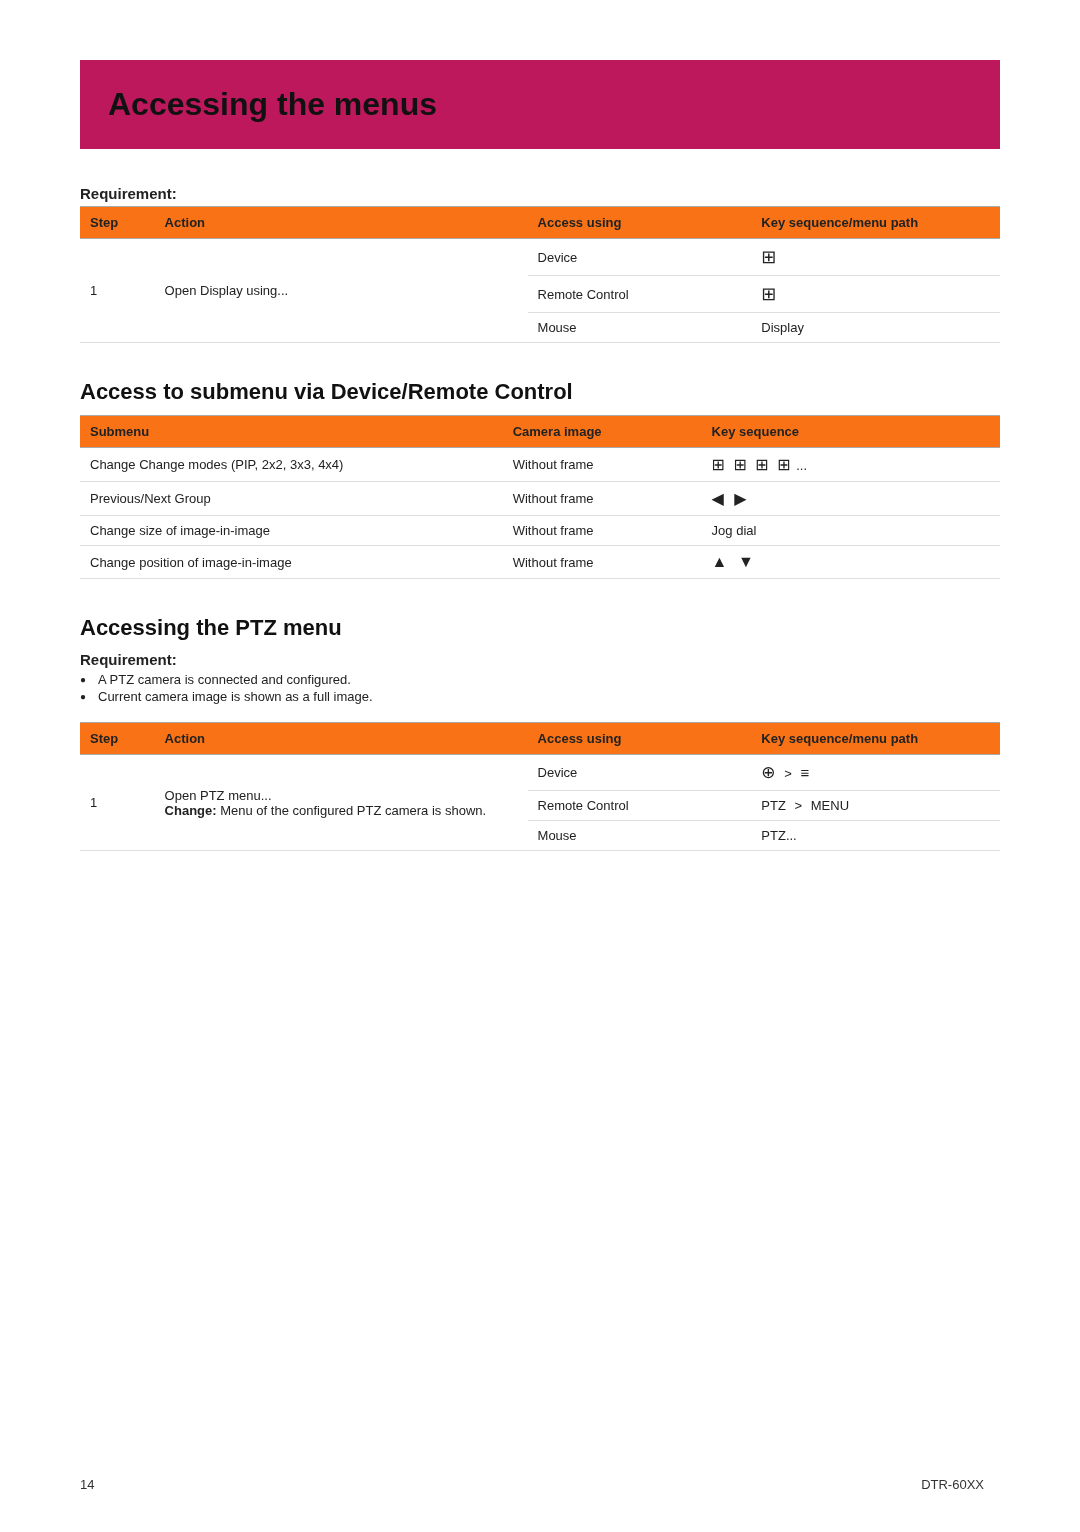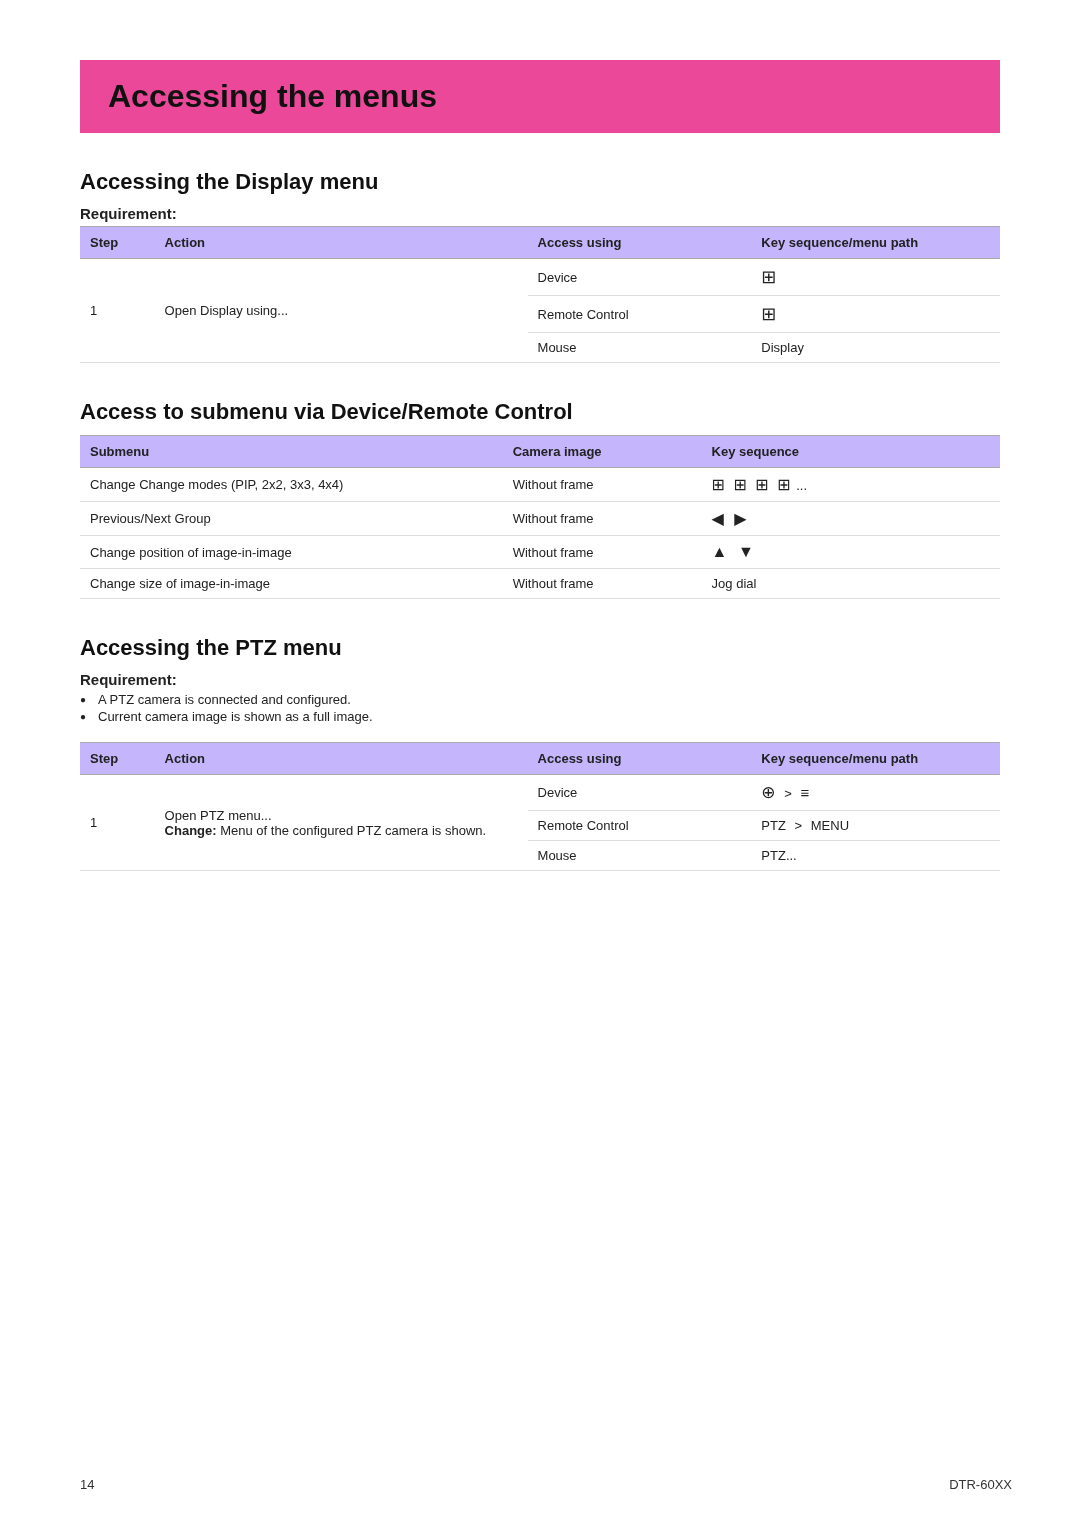--- a/index.html
+++ b/index.html
@@ -16,22 +16,22 @@
     .page {
       width: 1080px;
       min-height: 1532px;
       padding: 60px 80px 60px 80px;
       background: #fff;
       position: relative;
     }
 
     
     .page-title-bar {
-      background: #ec4899;
-      padding: 18px 28px;
+      background: #be185d;
+      padding: 26px 28px;
       margin-bottom: 36px;
     }
     .page-title-bar h1 {
       font-size: 32px;
       font-weight: bold;
       color: #111;
     }
 
     
     h2.section-title {
@@ -75,21 +75,21 @@
       font-size: 13px;
     }
     .data-table thead tr {
       border-top: 1.5px solid #aaa;
       border-bottom: 1.5px solid #aaa;
     }
     .data-table th {
       font-weight: bold;
       padding: 8px 10px;
       text-align: left;
-      background: #c4b5fd;
+      background: #f97316;
     }
     .data-table td {
       padding: 7px 10px;
       vertical-align: middle;
       border-bottom: 1px solid #ddd;
     }
     .data-table tbody tr:first-child td {
       border-top: none;
     }
 
@@ -107,38 +107,37 @@
     
     .section-block {
       margin-bottom: 36px;
     }
 
     
     .footer {
       position: absolute;
       bottom: 40px;
       left: 80px;
-      right: 68px;
+      right: 96px;
       display: flex;
       justify-content: space-between;
       font-size: 13px;
       color: #333;
     }
   </style>
 </head>
 <body>
 
 <div class="page">
 
   <div class="page-title-bar">
     <h1>Accessing the menus</h1>
   </div>
 
   <div class="section-block">
-    <h2 class="section-title">Accessing the Display menu</h2>
 
     <p class="requirement-label">Requirement:</p>
 
     <table class="data-table">
       <thead>
         <tr>
           <th class="col-step">Step</th>
           <th class="col-action">Action</th>
           <th class="col-access">Access using</th>
           <th class="col-key">Key sequence/menu path</th>
@@ -193,30 +192,30 @@
           </td>
         </tr>
         <tr>
           <td>Previous/Next Group</td>
           <td>Without frame</td>
           <td>
             <span style="font-size:16px; letter-spacing:3px;">◀ ▶</span>
           </td>
         </tr>
         <tr>
+          <td>Change size of image-in-image</td>
+          <td>Without frame</td>
+          <td>Jog dial</td>
+        </tr>
+        <tr>
           <td>Change position of image-in-image</td>
           <td>Without frame</td>
           <td>
             <span style="font-size:16px; letter-spacing:3px;">▲ ▼</span>
           </td>
-        </tr>
-        <tr>
-          <td>Change size of image-in-image</td>
-          <td>Without frame</td>
-          <td>Jog dial</td>
         </tr>
       </tbody>
     </table>
   </div>
 
   <div class="section-block">
     <h2 class="section-title">Accessing the PTZ menu</h2>
 
     <p class="requirement-label">Requirement:</p>
     <ul class="requirement-list">

